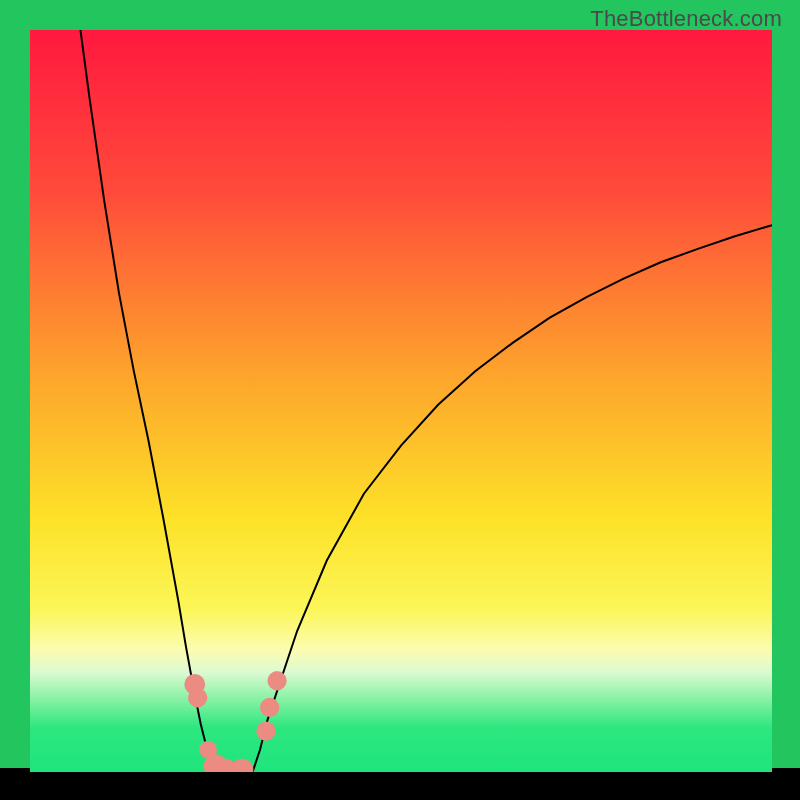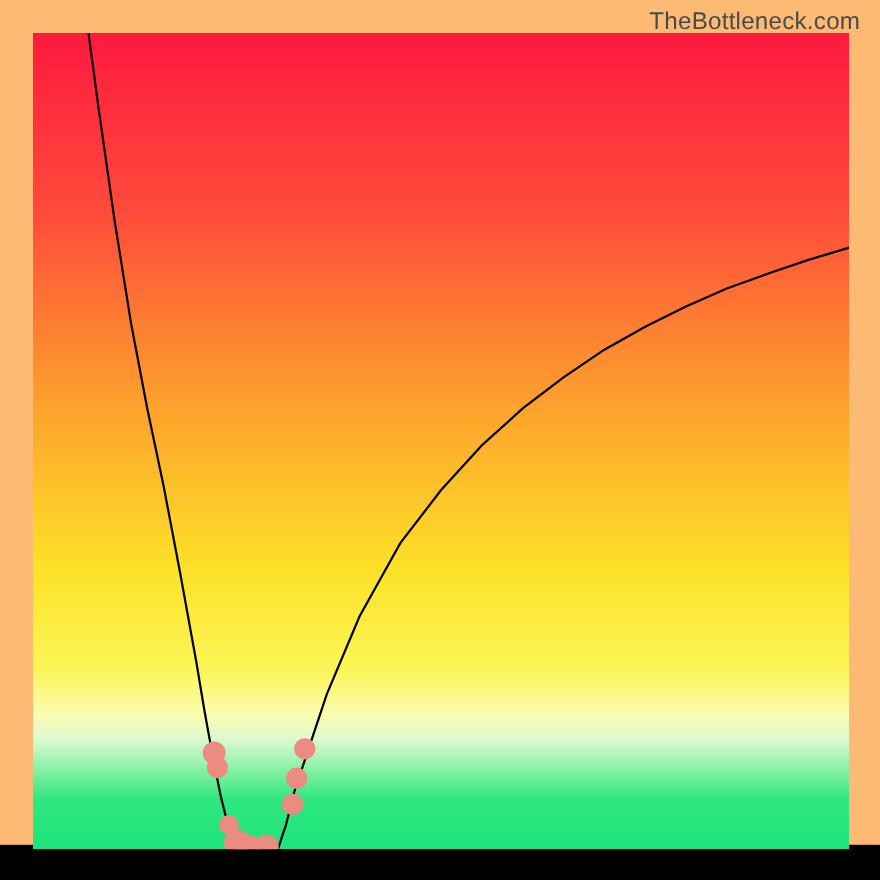--- a/index.html
+++ b/index.html
@@ -8,21 +8,21 @@
     width: 800px;
     height: 800px;
     background: #000;
     font-family: Arial, Helvetica, sans-serif;
     overflow: hidden;
   }
   .frame {
     position: relative;
     width: 800px;
     height: 768px;
-    background: #fdba74;
+    background: #22c55e;
   }
   .watermark {
     position: absolute;
     top: 6px;
     right: 18px;
     color: #4a4a4a;
     font-size: 22px;
     font-weight: 500;
     letter-spacing: 0.2px;
   }

